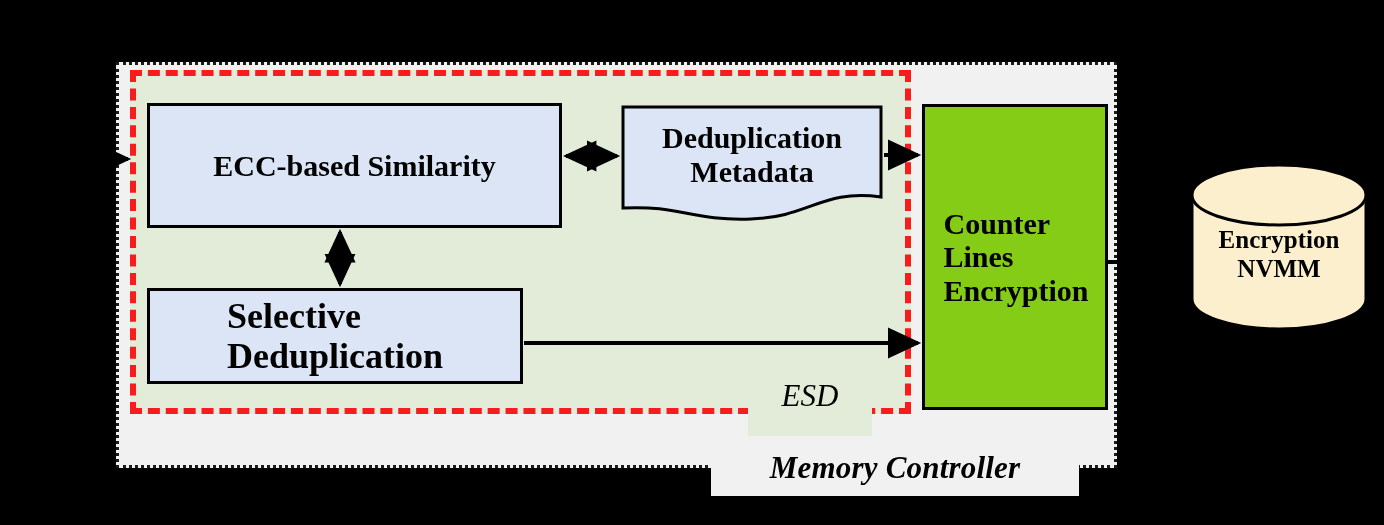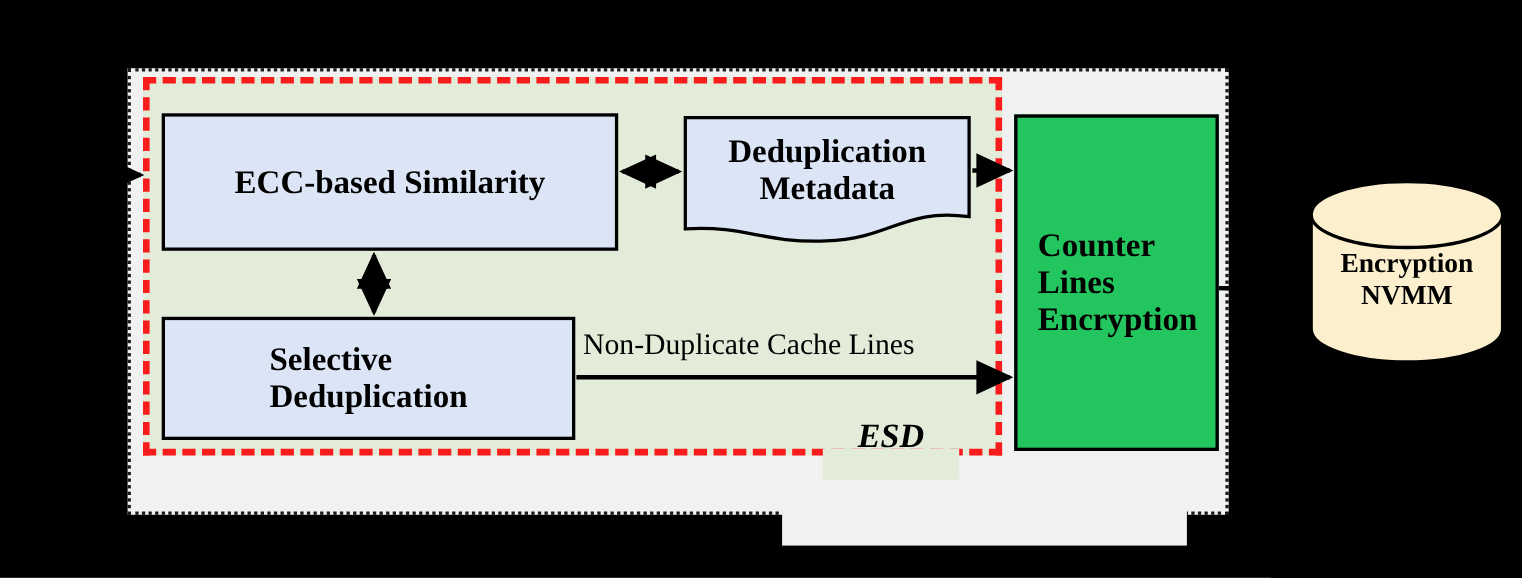--- a/index.html
+++ b/index.html
@@ -76,47 +76,47 @@
   .esd-label {
     position: absolute;
     left: 748px;
     top: 372px;
     width: 124px;
     height: 48px;
     display: flex;
     align-items: center;
     justify-content: center;
     font-size: 31px;
-    font-weight: bold;
+    font-weight: normal;
     font-style: italic;
     color: #000;
   }
 
   
   .box {
     position: absolute;
     box-sizing: border-box;
     display: flex;
     align-items: center;
     justify-content: center;
     font-weight: bold;
     color: #000;
     line-height: 1.12;
   }
   .box-blue {
     background: #DBE5F5;
     border: 3px solid #000;
   }
   .box-gray {
-    background: #22c55e;
+    background: #84cc16;
     border: 3px solid #000;
   }
 
   #box-ecc      { left: 147px; top: 103px; width: 415px; height: 125px; font-size: 30px; }
-  #box-sel      { left: 147px; top: 288px; width: 376px; height: 112px; font-size: 30px; }
+  #box-sel      { left: 147px; top: 288px; width: 376px; height: 96px; font-size: 36px; }
   #box-cme      { left: 922px; top: 104px; width: 186px; height: 306px; font-size: 30px; }
   #box-cme .box-label { white-space: nowrap; transform: translateX(1px); }
 
   
   #doc-meta {
     position: absolute;
     left: 621px;
     top: 105px;
     width: 262px;
     height: 120px;
@@ -231,21 +231,20 @@
       <ellipse cx="90" cy="33" rx="87" ry="30" fill="#FCEFCD" stroke="#000000" stroke-width="3"></ellipse>
     </svg>
     <span class="cyl-text">
       <span>
         <span>Encryption</span><br>
         <span>NVMM</span>
       </span>
     </span>
   </div>
 
-  <span class="edge-label" id="lbl-nondup">Non-Duplicate Cache Lines</span>
 
   <svg id="wires" viewBox="0 0 1384 525">
     <defs>
       <marker id="ah" markerWidth="9" markerHeight="9" refX="7.6" refY="4.5" orient="auto" markerUnits="strokeWidth">
         <path d="M 0 0.6 L 8.4 4.5 L 0 8.4 z" fill="#000000"></path>
       </marker>
       <marker id="ah-start" markerWidth="9" markerHeight="9" refX="0.8" refY="4.5" orient="auto" markerUnits="strokeWidth">
         <path d="M 8.4 0.6 L 0 4.5 L 8.4 8.4 z" fill="#000000"></path>
       </marker>
     </defs>
@@ -275,14 +274,15 @@
       <path d="M 524 343 L 918 343" stroke="#000000" stroke-width="4" fill="none" marker-end="url(#ah)"></path>
     </g>
 
       out toward NVMM (stub at dotted boundary) --&gt;
     <g>
       <path d="M 1108 262 L 1125 262" stroke="#000000" stroke-width="4" fill="none"></path>
     </g>
   </svg>
 
   <div class="mc-caption-plate"></div>
+  <div class="mc-caption">Memory Controller</div>
 
 </div>
 
 </body></html>

